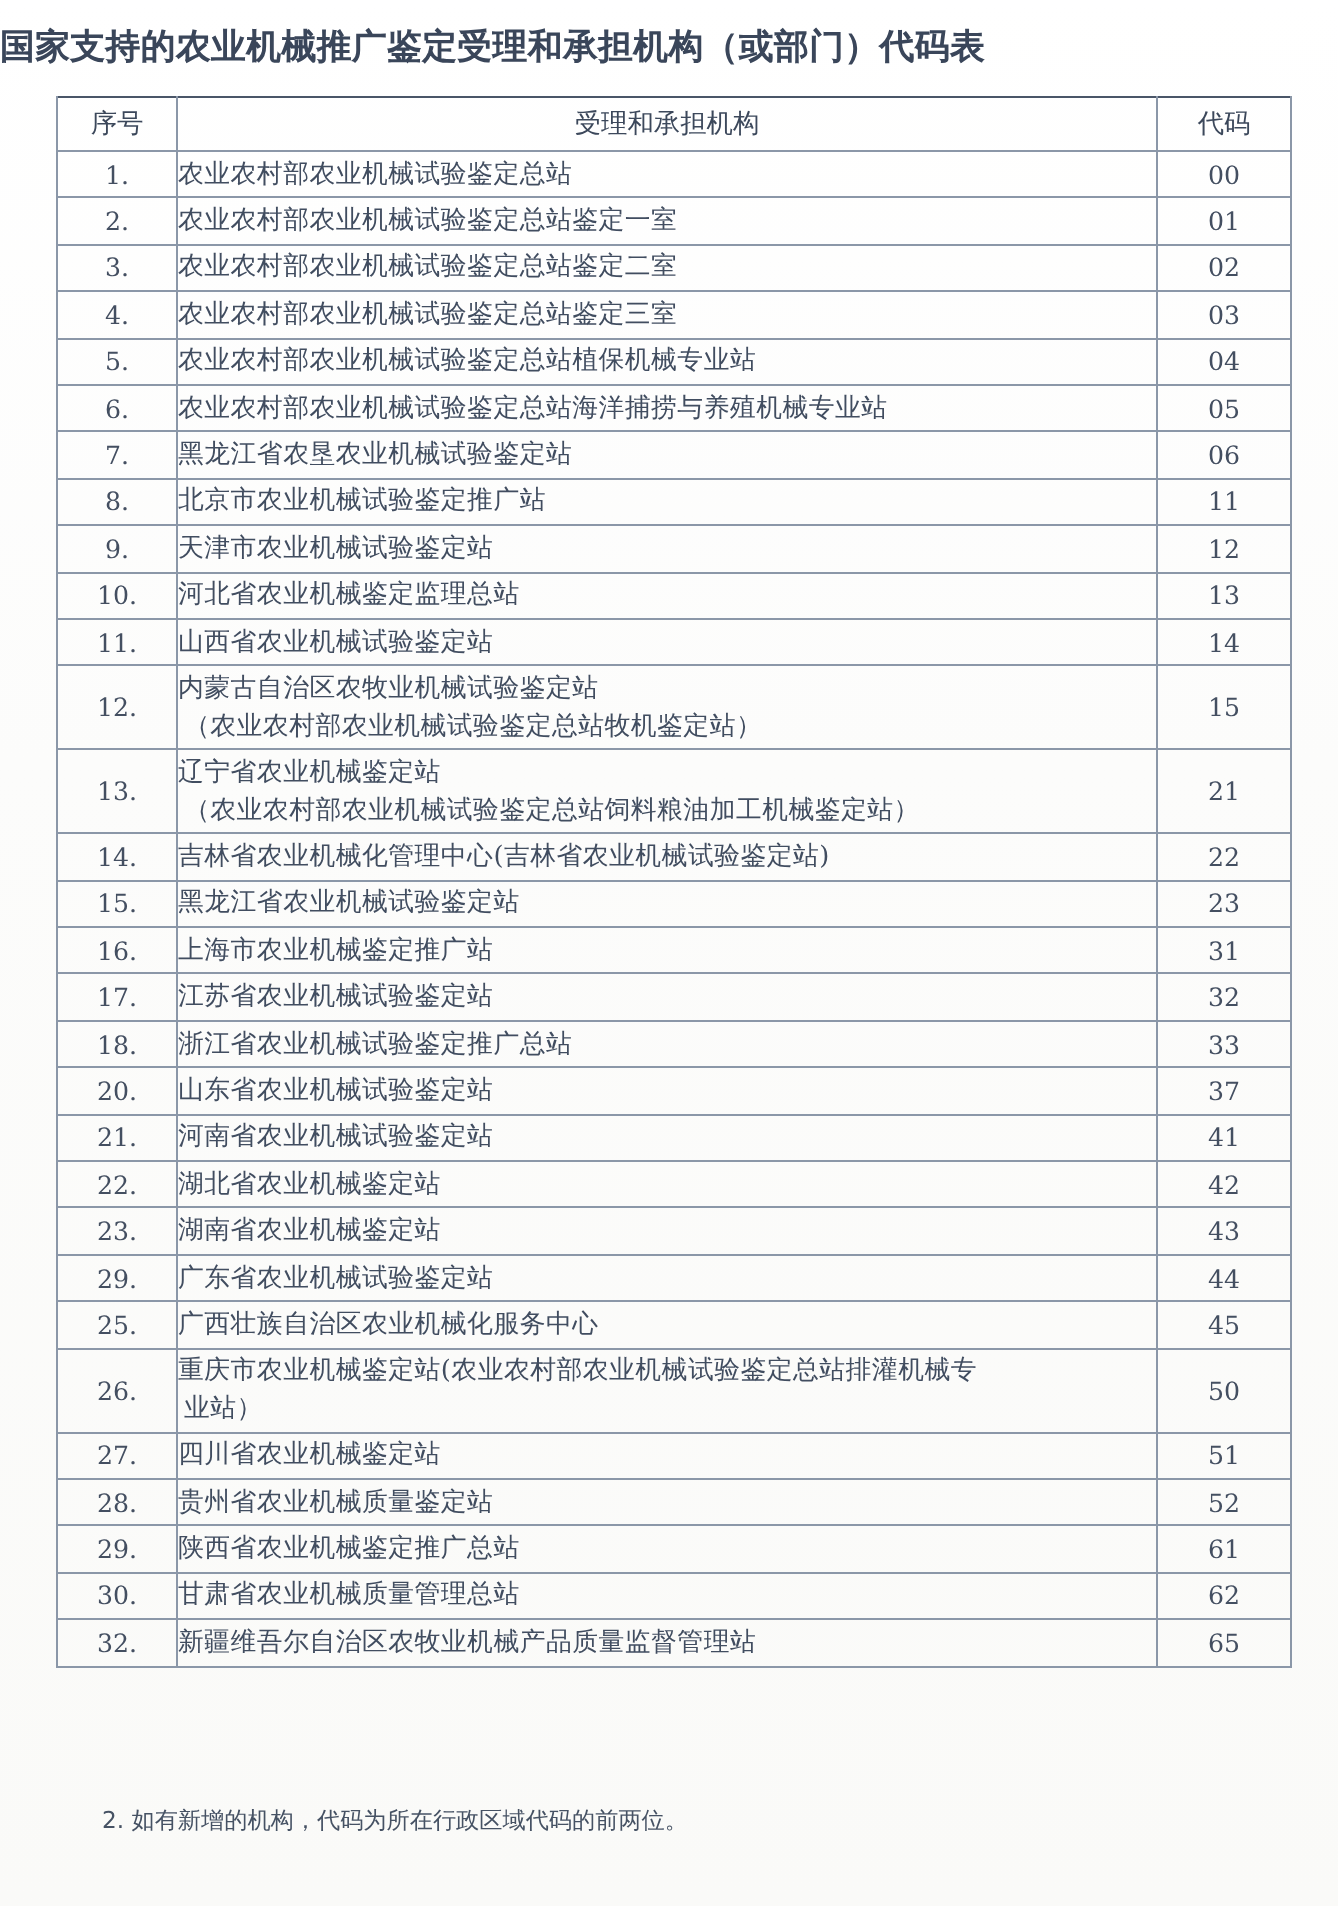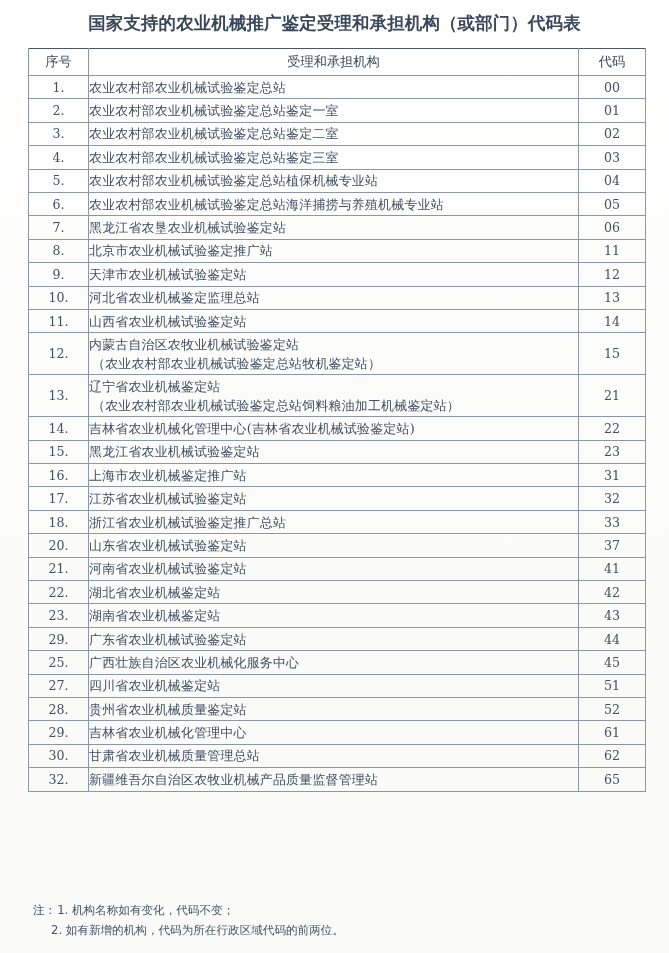--- a/index.html
+++ b/index.html
@@ -21,21 +21,20 @@
     inset: 0;
     background:
       linear-gradient(180deg, #ffffff 0%, #fcfcfb 40%, #fafaf8 100%);
   }
 
   .doc-title {
     position: absolute;
     top: 11px;
     left: 0;
     width: 669px;
-    text-align: center;
     font-family: "DejaVu Sans", "Liberation Sans", sans-serif;
     font-weight: bold;
     font-size: 17.4px;
     letter-spacing: 0.2px;
     color: #3a465a;
     white-space: nowrap;
   }
 
   .table-wrap {
     position: absolute;
@@ -306,38 +305,46 @@
             </td>
             <td class="code">44</td>
           </tr>
           <tr class="r1">
             <td class="num">25.</td>
             <td class="name">
               <span class="ln">广西壮族自治区农业机械化服务中心</span>
             </td>
             <td class="code">45</td>
           </tr>
+          <tr class="r2">
+            <td class="num">26.</td>
+            <td class="name">
+              <span class="ln">重庆市农业机械鉴定站(农业农村部农业机械试验鉴定总站排灌机械专</span>
+              <span class="ln indent">业站）</span>
+            </td>
+            <td class="code">50</td>
+          </tr>
           <tr class="r1">
             <td class="num">27.</td>
             <td class="name">
               <span class="ln">四川省农业机械鉴定站</span>
             </td>
             <td class="code">51</td>
           </tr>
           <tr class="r1">
             <td class="num">28.</td>
             <td class="name">
               <span class="ln">贵州省农业机械质量鉴定站</span>
             </td>
             <td class="code">52</td>
           </tr>
           <tr class="r1">
             <td class="num">29.</td>
             <td class="name">
-              <span class="ln">吉林省农业机械化管理中心</span>
+              <span class="ln">陕西省农业机械鉴定推广总站</span>
             </td>
             <td class="code">61</td>
           </tr>
           <tr class="r1">
             <td class="num">30.</td>
             <td class="name">
               <span class="ln">甘肃省农业机械质量管理总站</span>
             </td>
             <td class="code">62</td>
           </tr>
@@ -346,17 +353,16 @@
             <td class="name">
               <span class="ln">新疆维吾尔自治区农牧业机械产品质量监督管理站</span>
             </td>
             <td class="code">65</td>
           </tr>
         </tbody>
     </table>
   </div>
 
   <div class="notes">
-    <div class="note-line"><span class="lbl">注：</span><span>1. 机构名称如有变化，代码不变；</span></div>
     <div class="note-line second"><span>2. 如有新增的机构，代码为所在行政区域代码的前两位。</span></div>
   </div>
 
 </div>
 
 </body></html>

